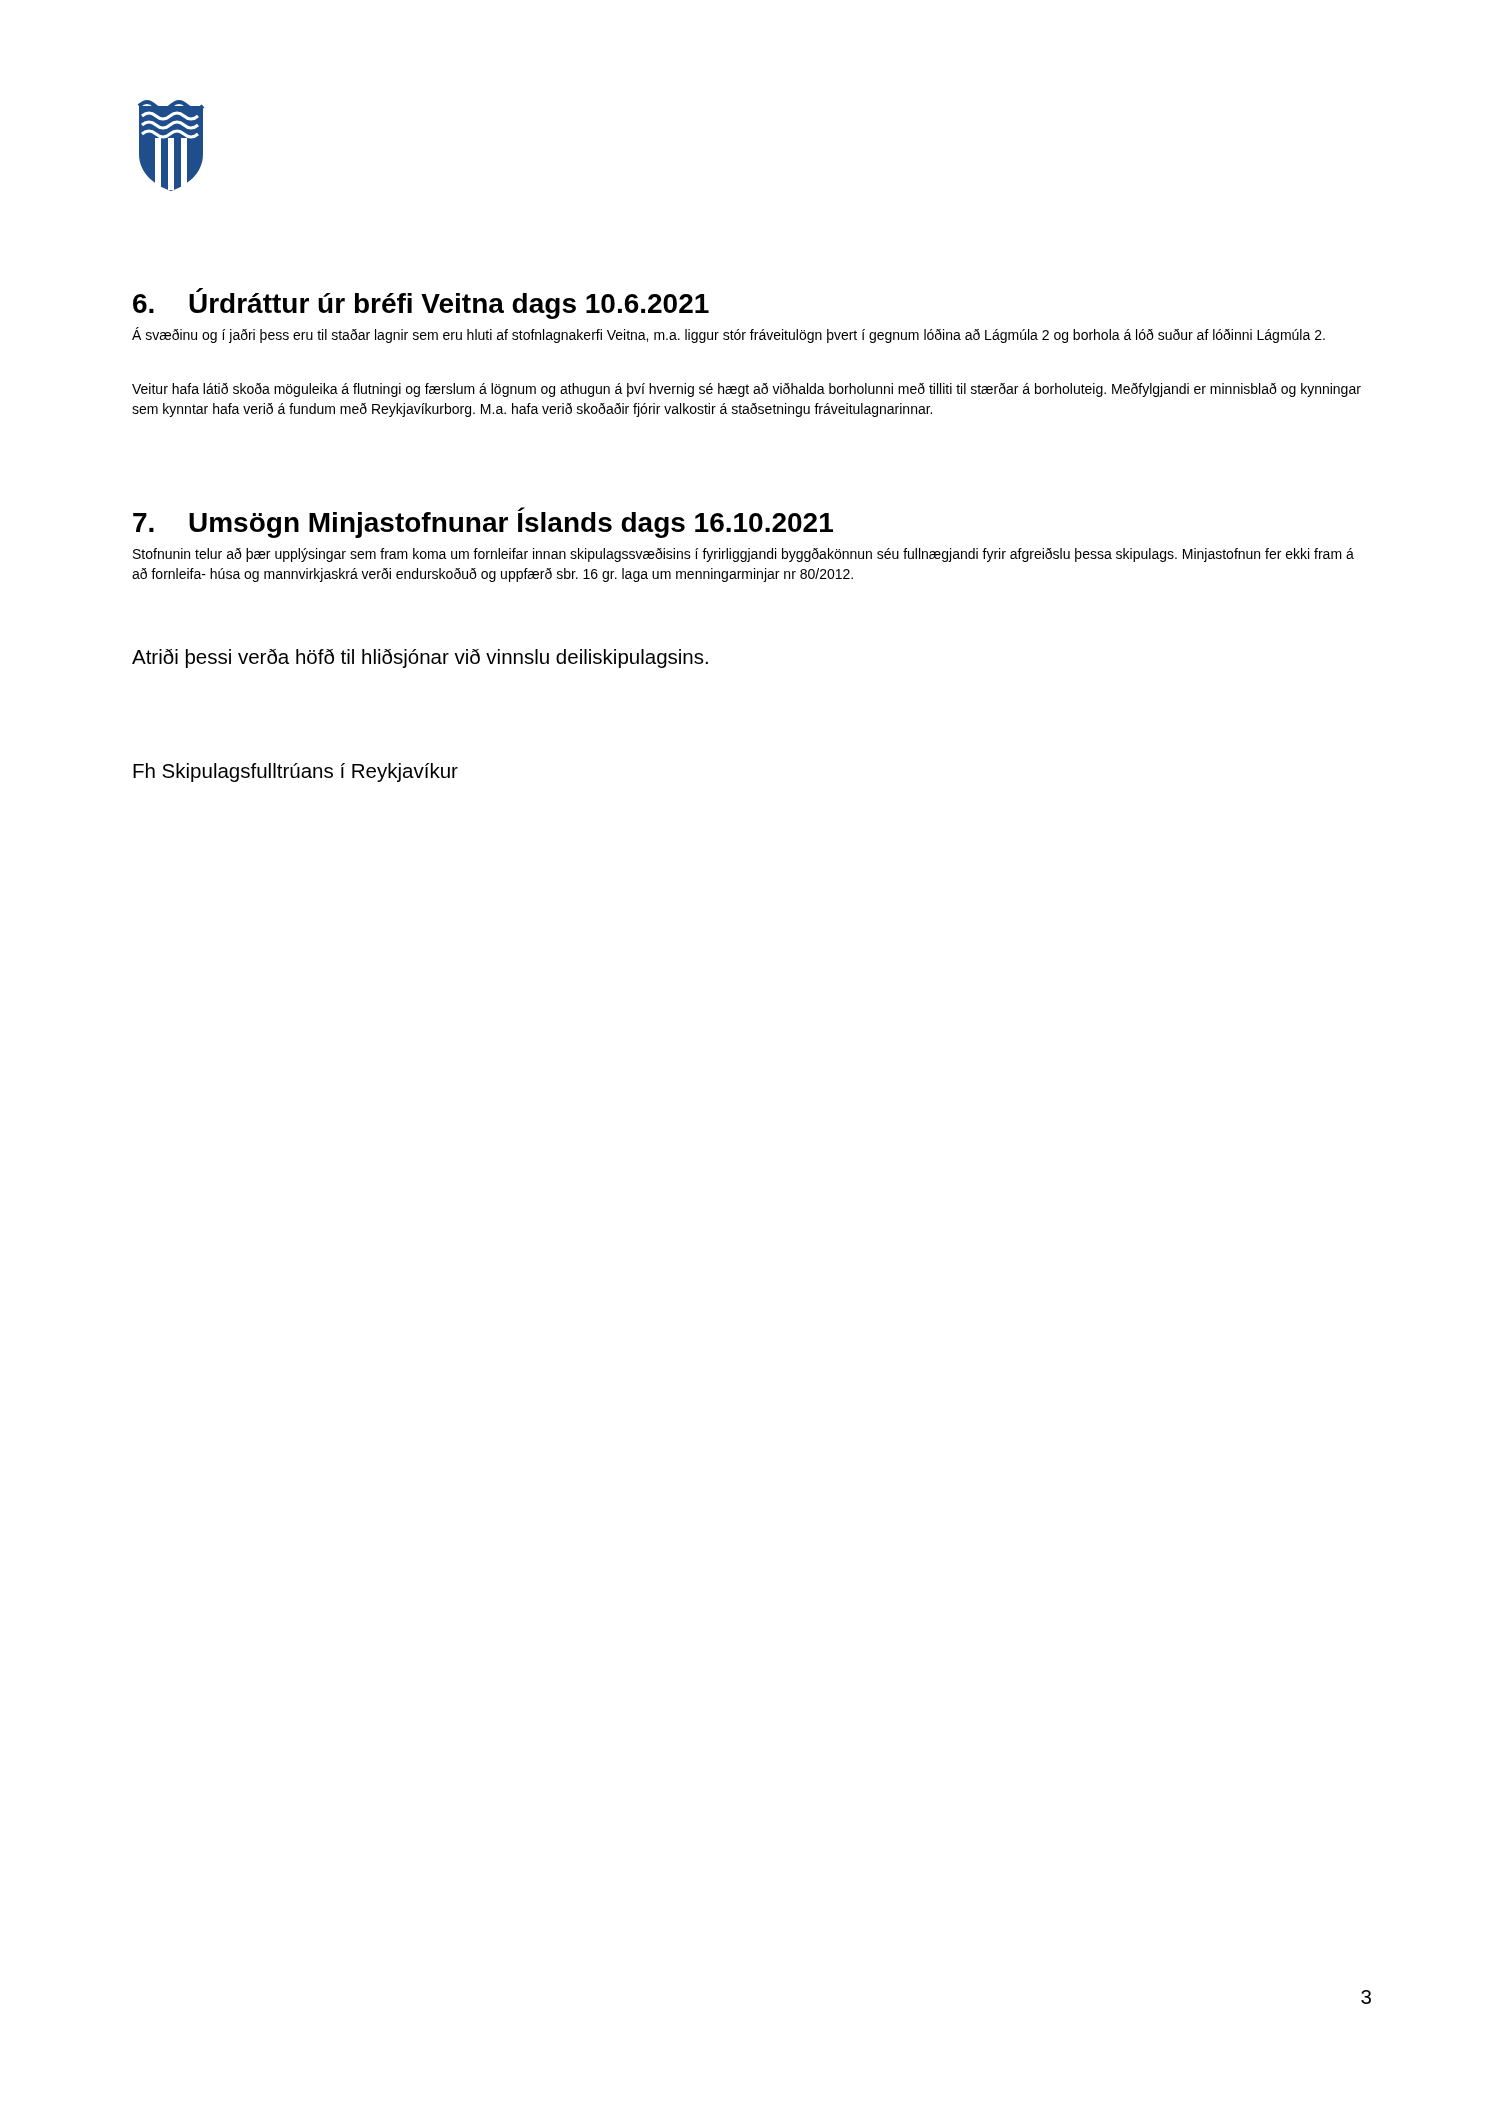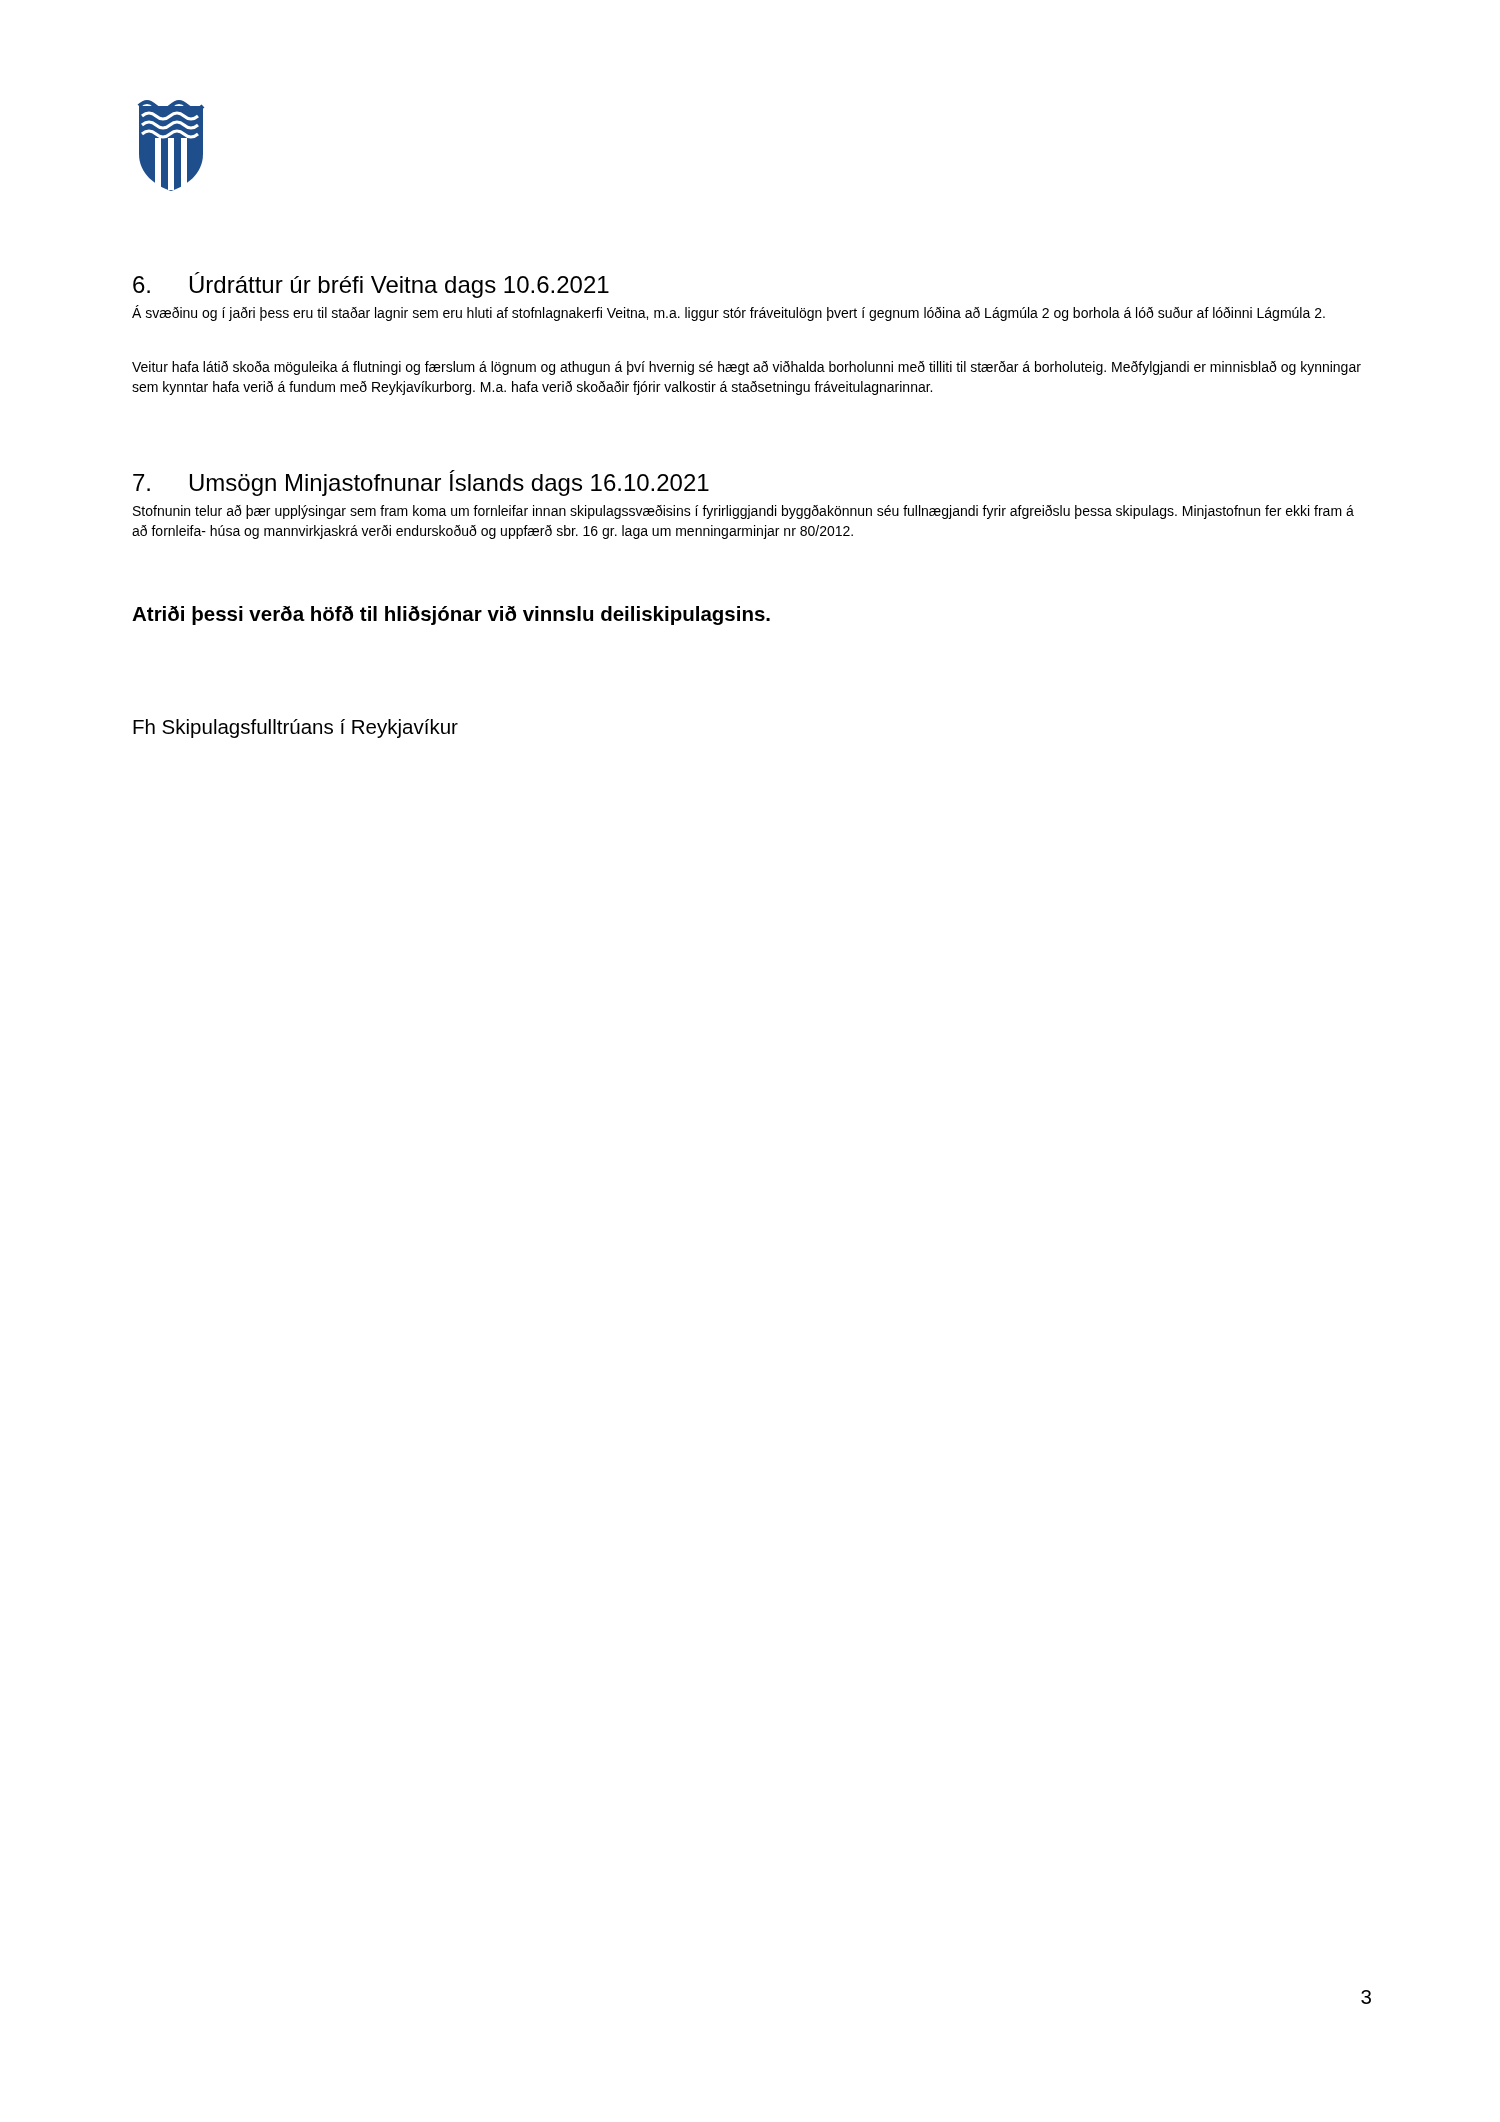--- a/index.html
+++ b/index.html
@@ -62,45 +62,45 @@
 
   
   .content {
     position: absolute;
     left: 132px;
     top: 268px;
     width: 1240px;
   }
 
   .heading {
-    font-size: 24px;
-    font-weight: normal;
+    font-size: 28px;
+    font-weight: bold;
     line-height: 1.42;
-    margin: 0 0 1px 0;
+    margin: 16px 0 1px 0;
     white-space: pre;
   }
   .heading .num {
     display: inline-block;
     width: 56px;
   }
 
   p.para {
     font-size: 14px;
     line-height: 1.44;
     margin: 0;
     text-align: left;
   }
 
   .gap-sm { height: 26px; }
   .gap-md { height: 34px; }
   .gap-lg { height: 58px; }
 
   .bold-note {
     font-size: 20.5px;
-    font-weight: bold;
+    font-weight: normal;
     line-height: 1.44;
     margin: 0;
   }
 
   .signature p {
     font-size: 20.5px;
     line-height: 1.44;
     margin: 0;
   }
 

